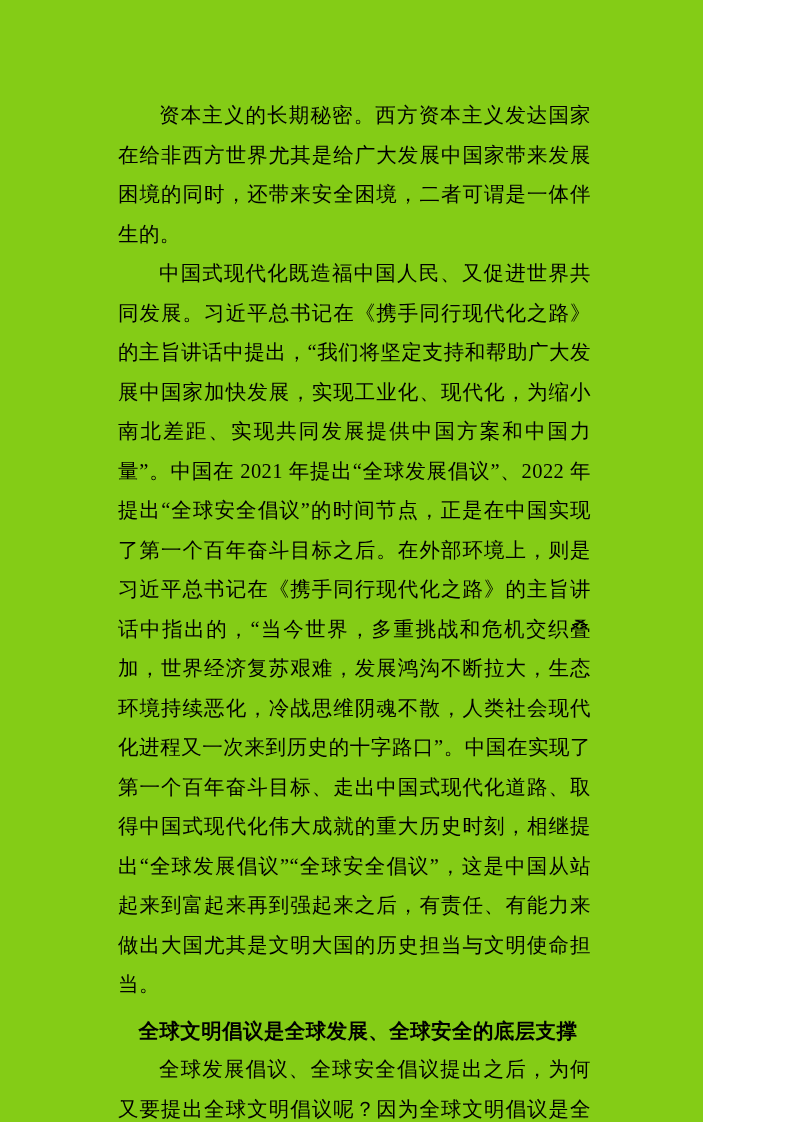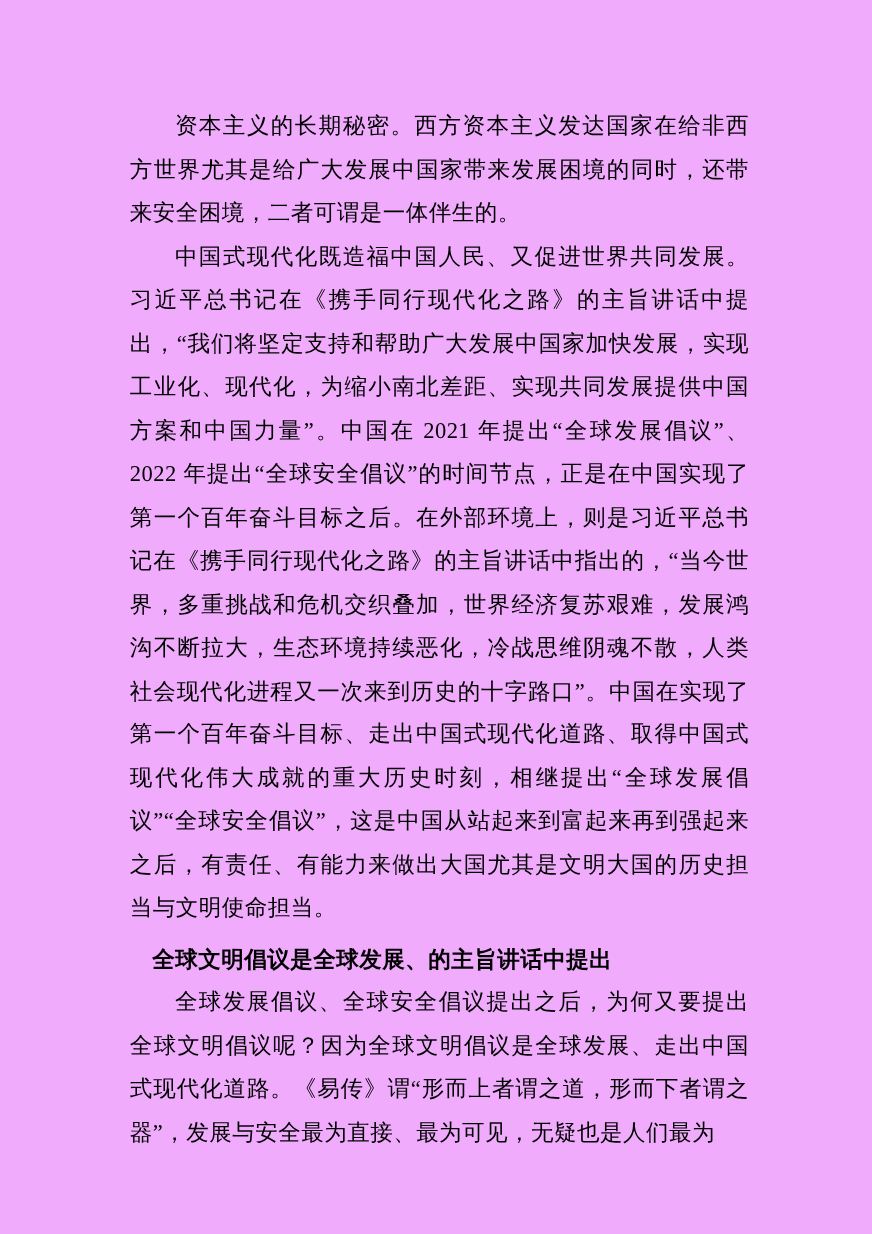--- a/index.html
+++ b/index.html
@@ -8,25 +8,25 @@
   }
   body {
     width: 793px;
     height: 1122px;
     background: #ffffff;
     font-family: "Liberation Serif", serif;
     -webkit-font-smoothing: antialiased;
   }
   .page {
     position: relative;
-    width: 793px;
+    width: 703px;
     height: 1122px;
     box-sizing: border-box;
     padding: 96px 112px 96px 118px;
-    background: #f0abfc;
+    background: #84cc16;
   }
   .doc-body {
     font-size: 20.5px;
     line-height: 39.5px;
     color: #000000;
     text-align: justify;
     text-justify: inter-ideograph;
   }
   p.para {
     margin: 0;
@@ -47,16 +47,16 @@
     text-indent: 0;
   }
 </style>
 </head>
 <body>
 
 <div class="page">
   <div class="doc-body">
     <p class="para no-indent">资本主义的长期秘密。西方资本主义发达国家在给非西方世界尤其是给广大发展中国家带来发展困境的同时，还带来安全困境，二者可谓是一体伴生的。</p>
     <p class="para">中国式现代化既造福中国人民、又促进世界共同发展。习近平总书记在《携手同行现代化之路》的主旨讲话中提出，“我们将坚定支持和帮助广大发展中国家加快发展，实现工业化、现代化，为缩小南北差距、实现共同发展提供中国方案和中国力量”。中国在 2021 年提出“全球发展倡议”、2022 年提出“全球安全倡议”的时间节点，正是在中国实现了第一个百年奋斗目标之后。在外部环境上，则是习近平总书记在《携手同行现代化之路》的主旨讲话中指出的，“当今世界，多重挑战和危机交织叠加，世界经济复苏艰难，发展鸿沟不断拉大，生态环境持续恶化，冷战思维阴魂不散，人类社会现代化进程又一次来到历史的十字路口”。中国在实现了第一个百年奋斗目标、走出中国式现代化道路、取得中国式现代化伟大成就的重大历史时刻，相继提出“全球发展倡议”“全球安全倡议”，这是中国从站起来到富起来再到强起来之后，有责任、有能力来做出大国尤其是文明大国的历史担当与文明使命担当。</p>
-    <h2 class="section-heading">全球文明倡议是全球发展、的主旨讲话中提出</h2>
+    <h2 class="section-heading">全球文明倡议是全球发展、全球安全的底层支撑</h2>
     <p class="para">全球发展倡议、全球安全倡议提出之后，为何又要提出全球文明倡议呢？因为全球文明倡议是全球发展、走出中国式现代化道路。《易传》谓“形而上者谓之道，形而下者谓之器”，发展与安全最为直接、最为可见，无疑也是人们最为</p>
   </div>
 </div>
 
 </body></html>

